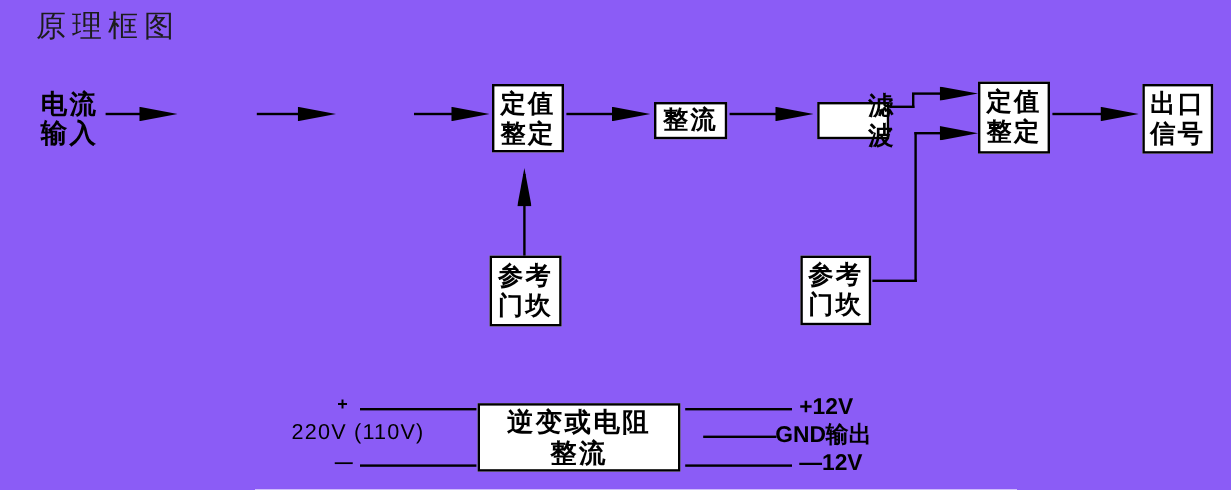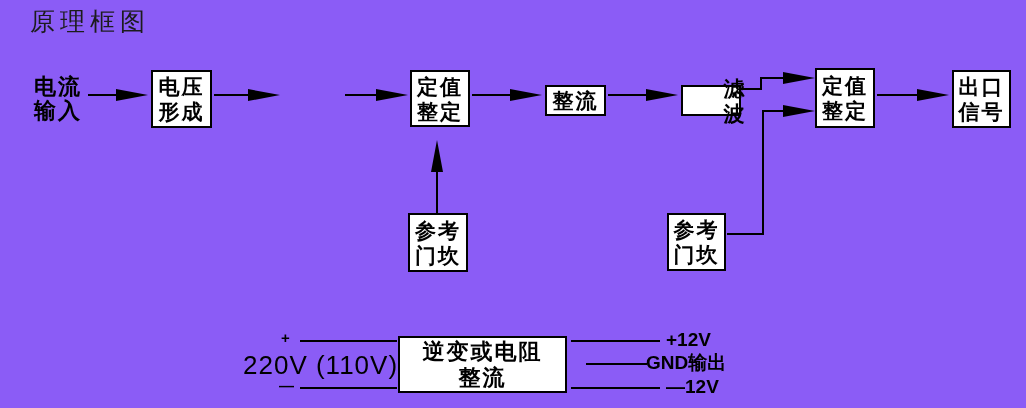--- a/index.html
+++ b/index.html
@@ -73,21 +73,21 @@
   .pw-sign {
     position: absolute;
     font-size: 15px;
     font-weight: bold;
     line-height: 15px;
   }
   .pw-source {
     position: absolute;
     left: 243px;
     top: 350px;
-    font-size: 26px;
+    font-size: 18px;
     font-weight: 500;
     letter-spacing: 1px;
     white-space: nowrap;
   }
   .pw-out {
     position: absolute;
     font-size: 19px;
     font-weight: bold;
     line-height: 14px;
     white-space: nowrap;
@@ -99,22 +99,20 @@
 <div class="canvas">
 
   <div class="title">原理框图</div>
 
   <div class="plain-node" style="left:24px; top:74px; width:68px; height:50px;">电流
 输入</div>
 
   <div class="hline" style="left:88px; top:94px; width:34px;"></div>
   <div class="ah-r" style="left:116px; top:89px;"></div>
 
-  <div class="box" style="left:151px; top:70px; width:61px; height:58px;">电压
-形成</div>
 
   <div class="hline" style="left:214px; top:94px; width:40px;"></div>
   <div class="ah-r" style="left:248px; top:89px;"></div>
 
 
   <div class="hline" style="left:345px; top:94px; width:36px;"></div>
   <div class="ah-r" style="left:376px; top:89px;"></div>
 
   <div class="box" style="left:410px; top:70px; width:60px; height:57px;">定值
 整定</div>

